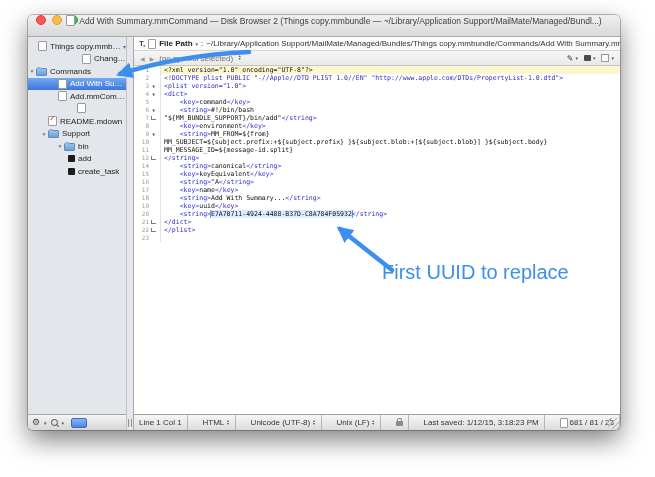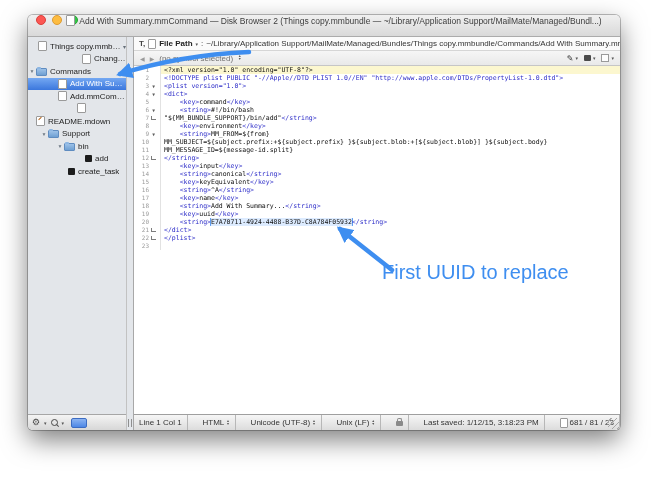--- a/index.html
+++ b/index.html
@@ -139,36 +139,36 @@
           <div class="trow" style="padding-left: 22px;">
             <span class="disc"></span>
             <span class="fic file"></span>
             <span class="tlabel">Add.mmCommand</span>
           </div>
           <div class="trow" style="padding-left: 12px; flex-direction: column;">
             <span class="disc"></span>
             <span class="fic file"></span>
             <span class="tlabel">info.plist</span>
           </div>
-          <div class="trow" style="">
+          <div class="trow" style="padding-left: 12px;">
             <span class="disc"></span>
             <span class="fic file-edit"></span>
             <span class="tlabel">README.mdown</span>
           </div>
           <div class="trow" style="padding-left: 12px;">
             <span class="disc">▼</span>
             <span class="fic folder"></span>
             <span class="tlabel">Support</span>
           </div>
           <div class="trow" style="padding-left: 28px;">
             <span class="disc">▼</span>
             <span class="fic folder"></span>
             <span class="tlabel">bin</span>
           </div>
-          <div class="trow" style="padding-left: 32px; margin-left: 17px;">
+          <div class="trow" style="padding-left: 32px;">
             <span class="disc"></span>
             <span class="fic exec"></span>
             <span class="tlabel">add</span>
           </div>
           <div class="trow" style="padding-left: 32px;">
             <span class="disc"></span>
             <span class="fic exec"></span>
             <span class="tlabel">create_task</span>
           </div>
         </div>
@@ -300,27 +300,20 @@
           </div>
           <div class="line">
             <span class="g">
               <span class="gnum">12</span>
               <span class="gmark"><span class="wrapmark"></span></span>
             </span>
             <span class="lc"><span class="tg">&lt;/string&gt;</span></span>
           </div>
           <div class="line">
             <span class="g">
-              <span class="gnum">13</span>
-              <span class="gmark"></span>
-            </span>
-            <span class="lc"><span class="tg">    &lt;key&gt;</span><span class="tx">input</span><span class="tg">&lt;/key&gt;</span></span>
-          </div>
-          <div class="line">
-            <span class="g">
               <span class="gnum">14</span>
               <span class="gmark"></span>
             </span>
             <span class="lc"><span class="tg">    &lt;string&gt;</span><span class="tx">canonical</span><span class="tg">&lt;/string&gt;</span></span>
           </div>
           <div class="line">
             <span class="g">
               <span class="gnum">15</span>
               <span class="gmark"></span>
             </span>

